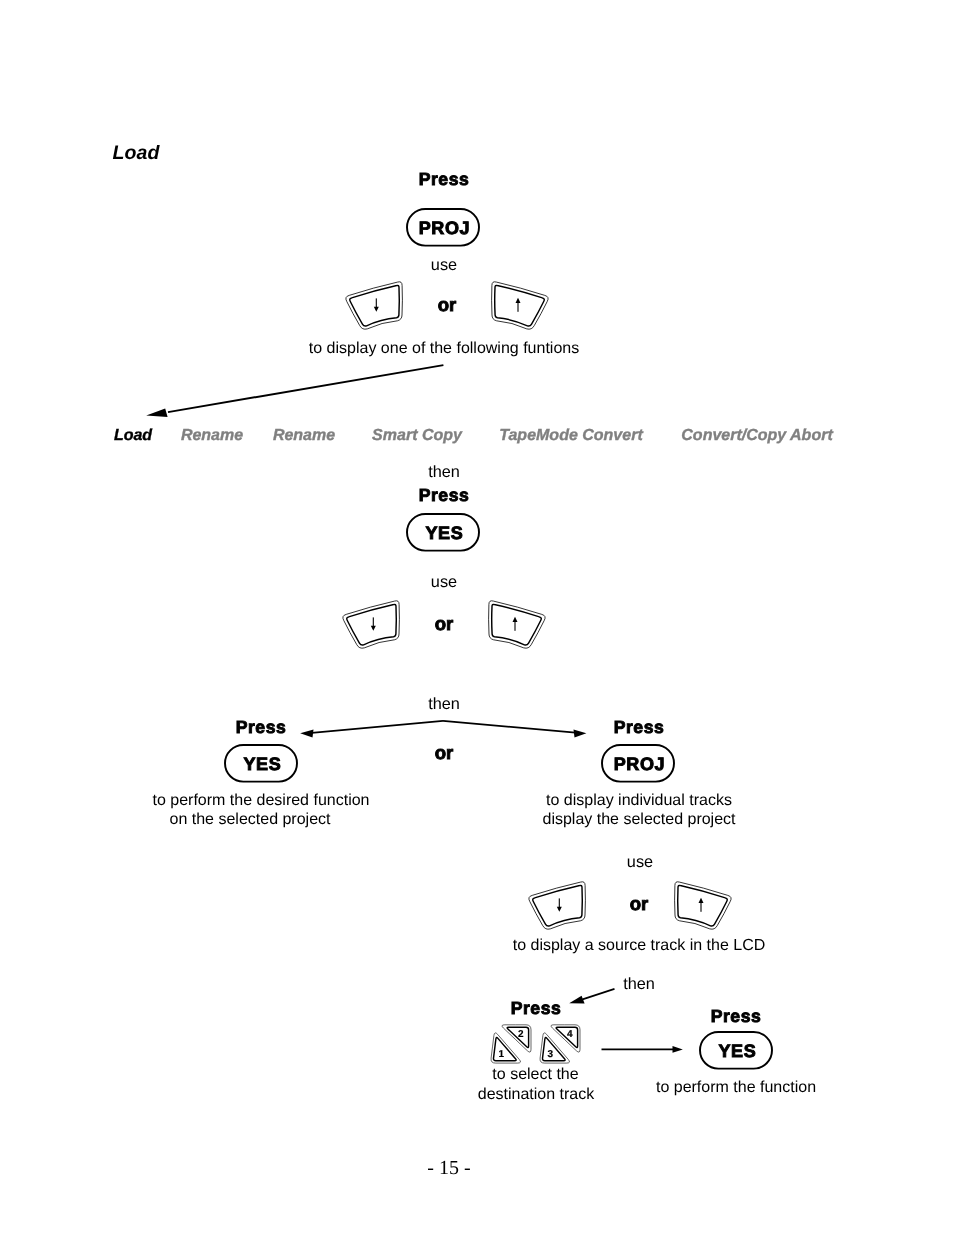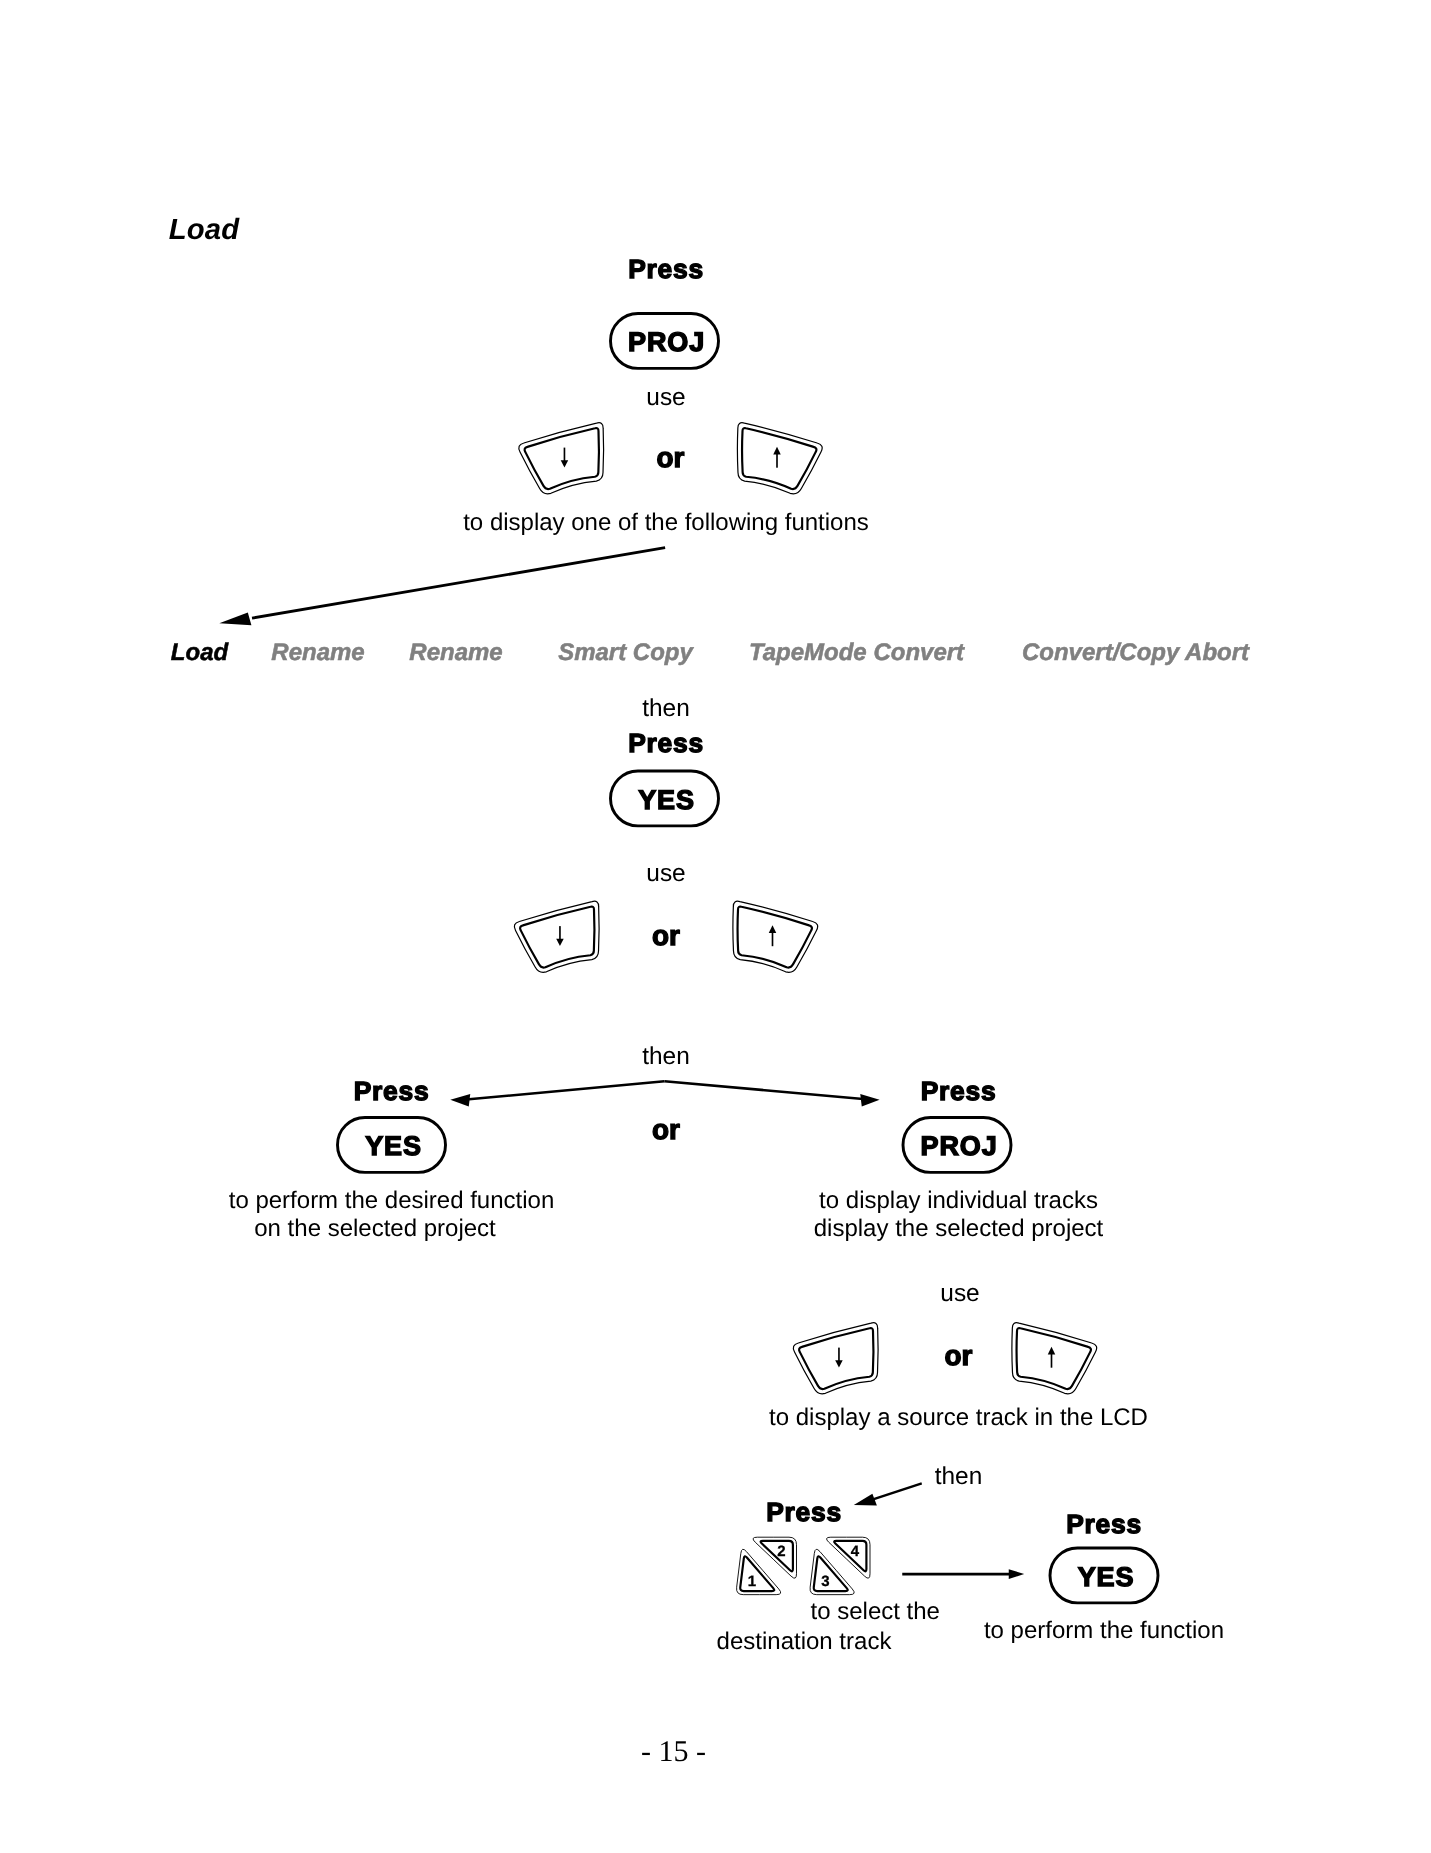--- a/index.html
+++ b/index.html
@@ -255,19 +255,19 @@
     <polygon points="84.8,9.4 74.5,6.1 74.5,12.7" fill="#000"></polygon>
   </svg>
 
   <div class="svgabs key-pill" style="left:699px; top:1031px;">
     <svg width="74" height="39" viewBox="0 0 74 39">
       <rect x="1.0" y="1.0" width="72" height="36.6" rx="18.3" ry="18.3" fill="#fff" stroke="#000" stroke-width="1.95"></rect>
     </svg>
     <span class="pill-txt">YES</span>
   </div>
 
-  <div class="t it cap" style="left:535.5px; top:1067px;margin-left:48px;">to select the</div>
+  <div class="t it cap" style="left:535.5px; top:1067px;">to select the</div>
   <div class="t it cap" style="left:536px; top:1087px;">destination track</div>
   <div class="t it cap" style="left:736px; top:1080px;">to perform the function</div>
 
   <div class="t" id="page-num">- 15 -</div>
 
 </div>
 
 </body></html>

